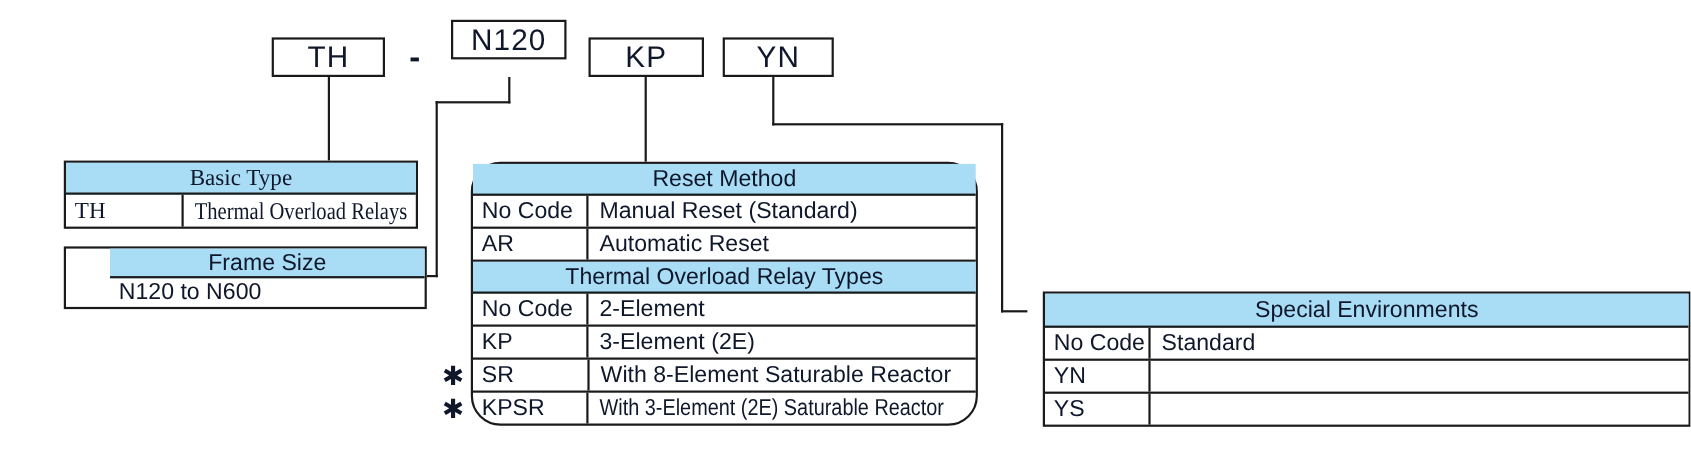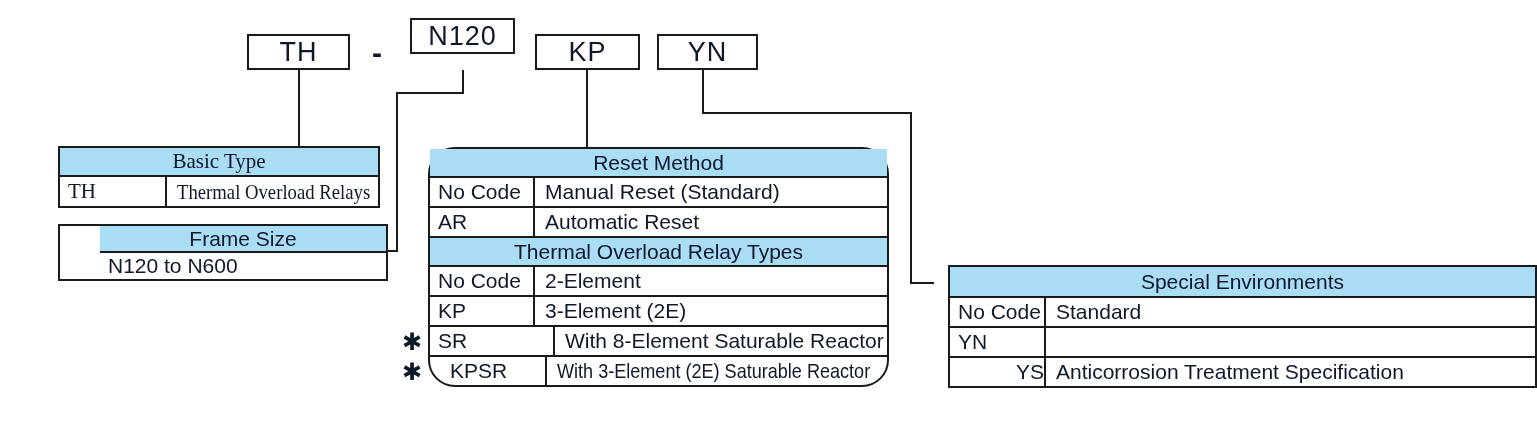--- a/index.html
+++ b/index.html
@@ -137,40 +137,39 @@
     <div class="hdr" style="border-top:0;">Thermal Overload Relay Types</div>
     <div class="trow">
       <div class="code" style="width:105px;">No Code</div>
       <div class="desc">2-Element</div>
     </div>
     <div class="trow">
       <div class="code" style="width:105px;">KP</div>
       <div class="desc">3-Element (2E)</div>
     </div>
     <div class="trow">
-      <div class="code" style="width:125px;">SR</div>
+      <div class="code" style="width:106px;">SR</div>
       <div class="desc">With 8-Element Saturable Reactor</div>
     </div>
     <div class="trow">
-      <div class="code" style="width:105px;margin-left:12px;">KPSR</div>
+      <div class="code" style="width:105px;">KPSR</div>
       <div class="desc"><span class="cond2">With 3-Element (2E) Saturable Reactor</span></div>
     </div>
   </div>
 
   <div class="asterisk" style="left:392px;top:330px;">✱</div>
   <div class="asterisk" style="left:392px;top:360px;">✱</div>
 
   <div class="tbl" style="left:932px;top:265px;width:589px;margin-left:16px;">
     <div class="hdr" style="height:29px;line-height:29px;">Special Environments</div>
     <div class="trow">
       <div class="code" style="width:96px;">No Code</div>
       <div class="desc">Standard</div>
     </div>
     <div class="trow">
       <div class="code" style="width:96px;">YN</div>
     </div>
     <div class="trow">
-      <div class="code" style="width:96px;text-align:right;">YS</div>
-      <div class="desc">Anticorrosion Treatment Specification</div>
+      <div class="code" style="width:96px;">YS</div>
     </div>
   </div>
 
 </div>
 
 </body></html>

